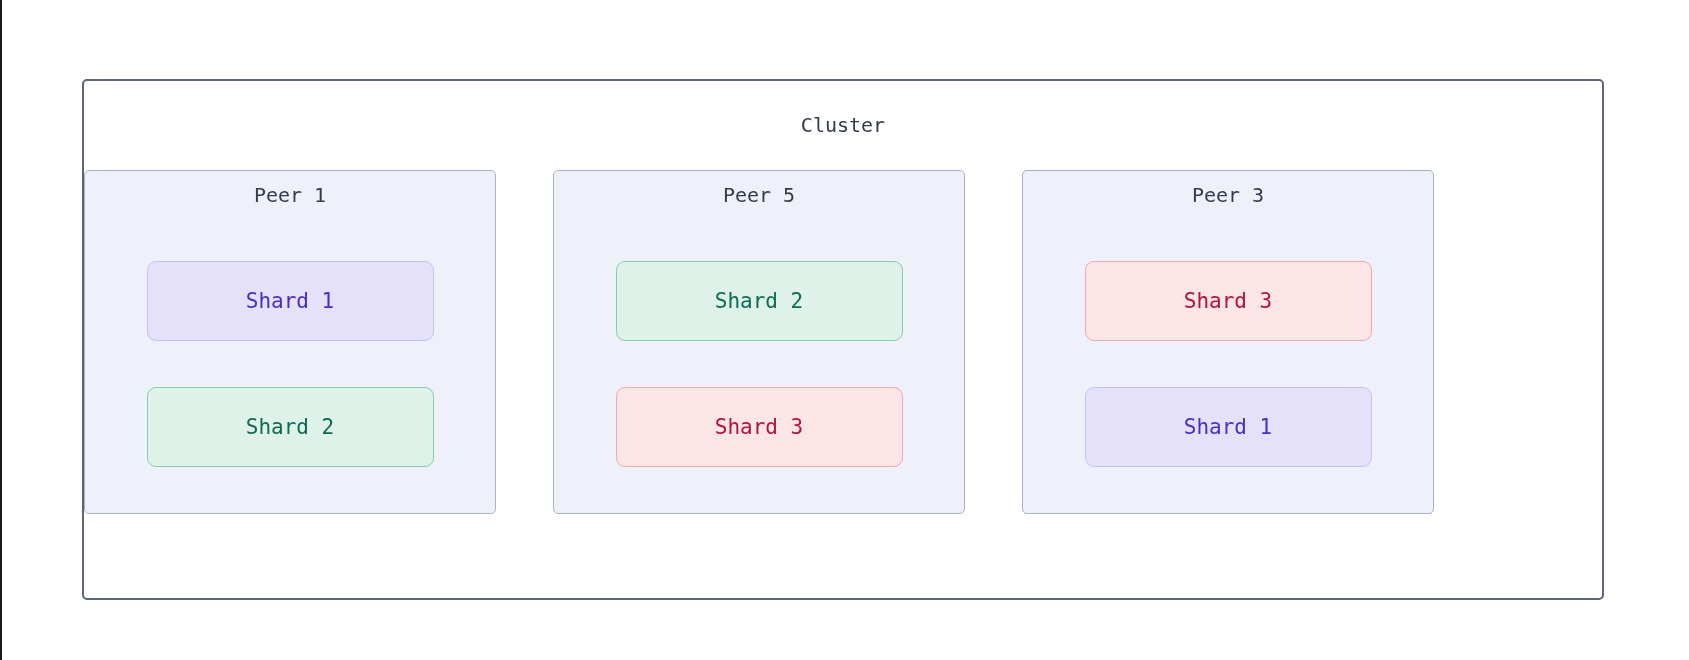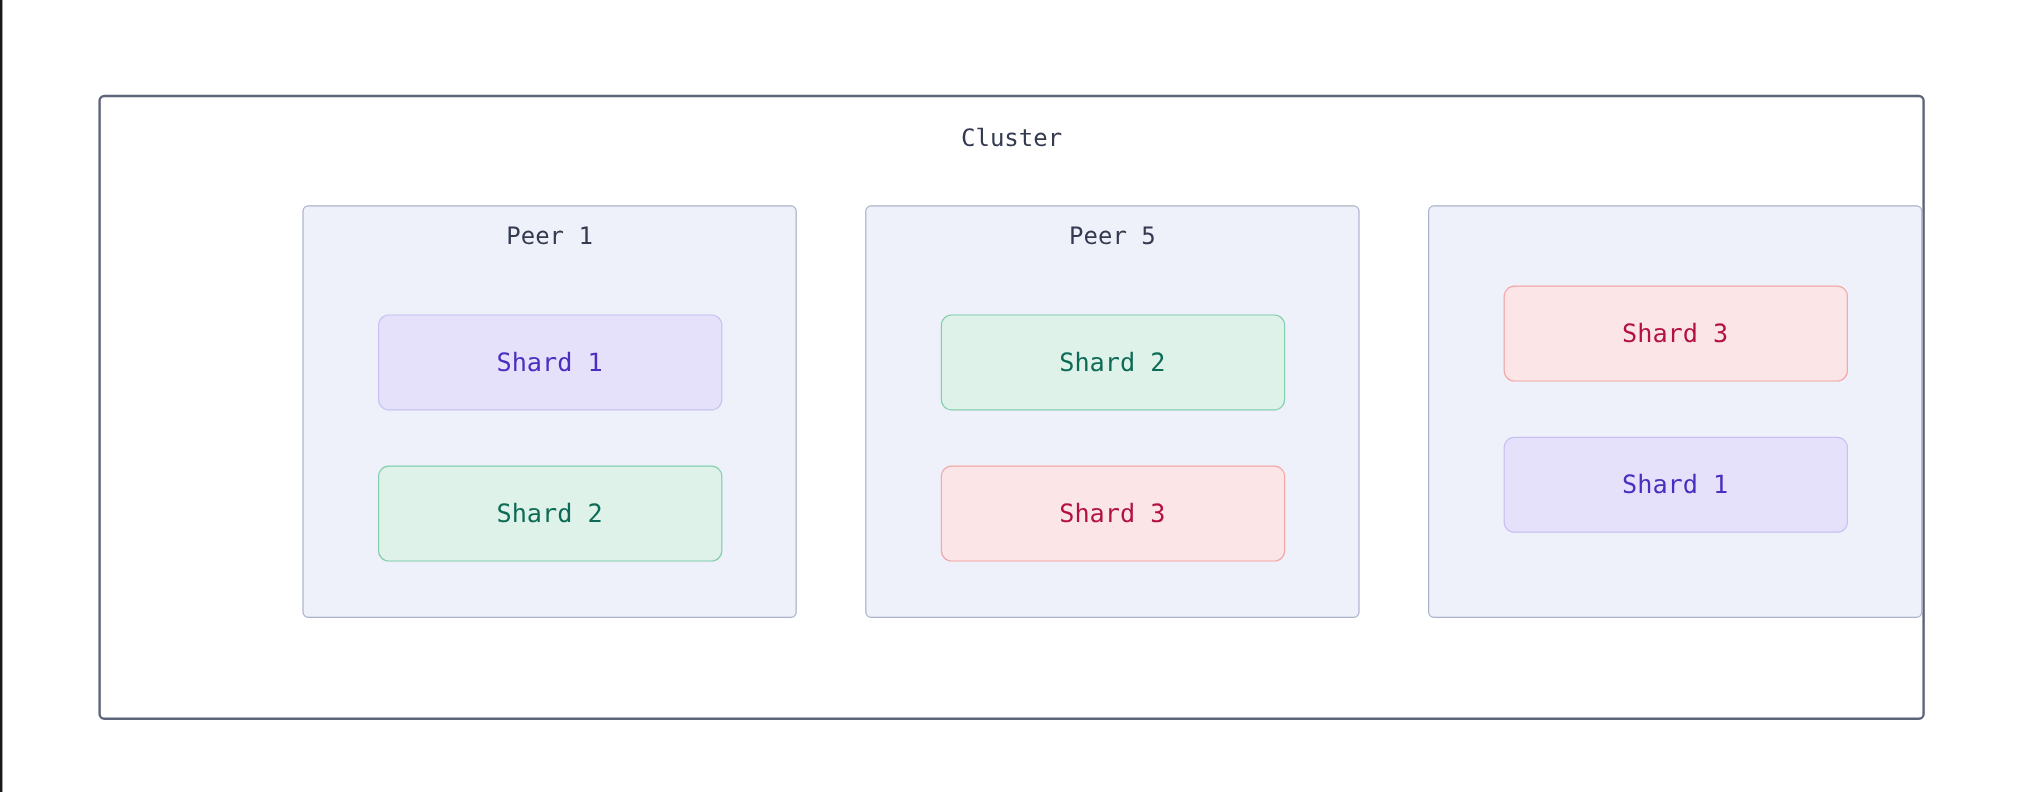--- a/index.html
+++ b/index.html
@@ -23,33 +23,33 @@
   .cluster {
     position: absolute;
     left: 82px;
     top: 79px;
     width: 1522px;
     height: 521px;
     box-sizing: border-box;
     border: 2px solid #5d6579;
     border-radius: 5px;
     background: #ffffff;
-    padding-top: 22px;
+    padding-top: 32px;
   }
   .cluster-title {
     text-align: center;
     font-size: 20px;
     line-height: 24px;
     color: #343b50;
   }
   .peers-row {
     display: flex;
-    justify-content: flex-end;
+    justify-content: flex-start;
     gap: 57px;
-    margin-top: 44px;
+    margin-top: 33px;
   }
   .peer {
     width: 412px;
     height: 344px;
     box-sizing: border-box;
     background: #eef1fa;
     border: 1.5px solid #a9b2c8;
     border-radius: 5px;
     padding-top: 12px;
   }
@@ -99,20 +99,21 @@
 
     <div class="peer">
       <div class="peer-title">Peer 5</div>
       <div class="shards">
         <div class="shard" style="background: rgb(222, 242, 234); border-color: rgb(131, 207, 173); color: rgb(12, 107, 84);">Shard 2</div>
         <div class="shard" style="background: rgb(252, 229, 230); border-color: rgb(243, 167, 168); color: rgb(178, 18, 65);">Shard 3</div>
       </div>
     </div>
 
     <div class="peer">
+      <div class="peer-title">Peer 3</div>
       <div class="shards">
         <div class="shard" style="background: rgb(252, 229, 230); border-color: rgb(243, 167, 168); color: rgb(178, 18, 65);">Shard 3</div>
         <div class="shard" style="background: rgb(229, 225, 251); border-color: rgb(199, 193, 241); color: rgb(75, 45, 191);">Shard 1</div>
       </div>
     </div>
 
   </div>
 </div>
 
 </body></html>

